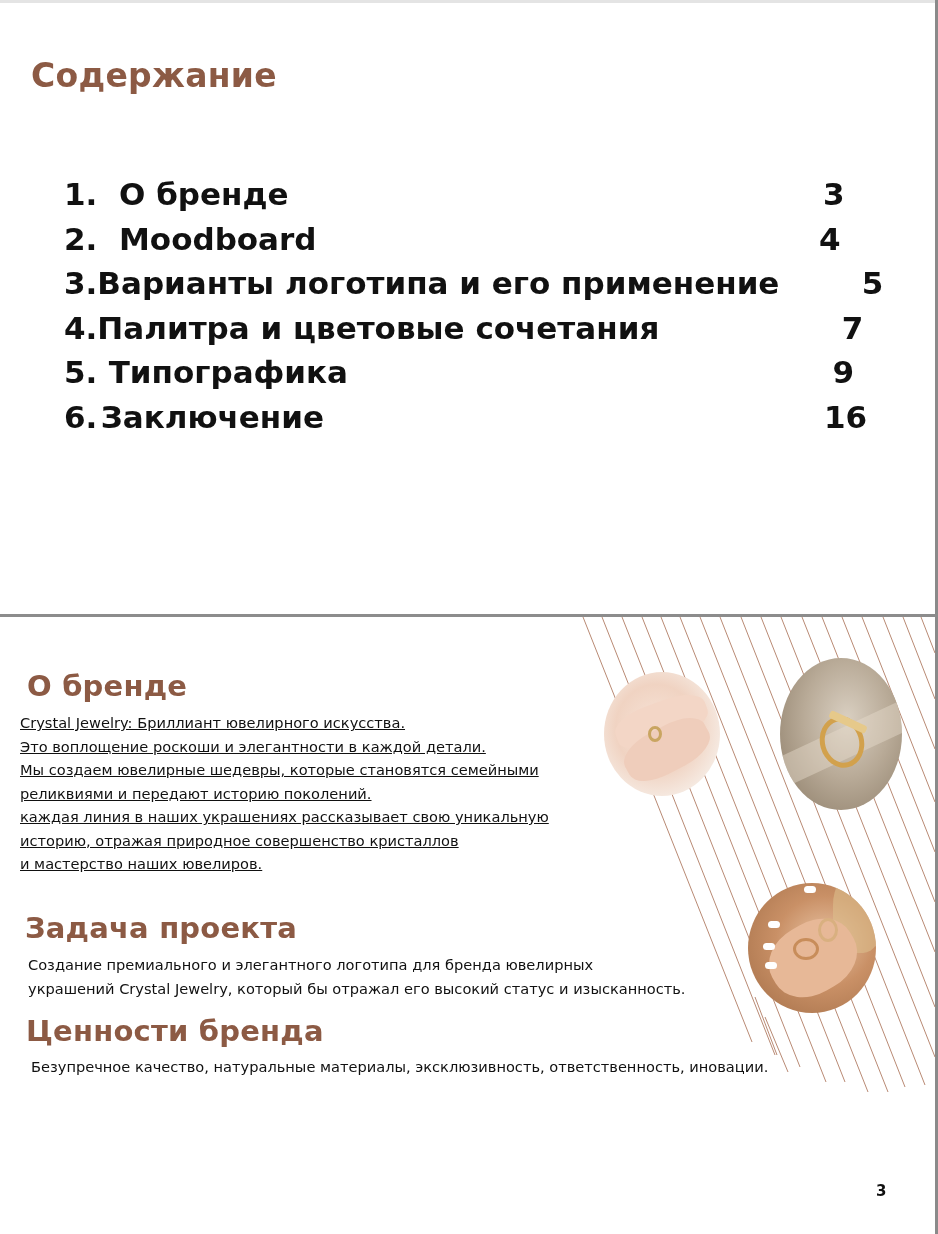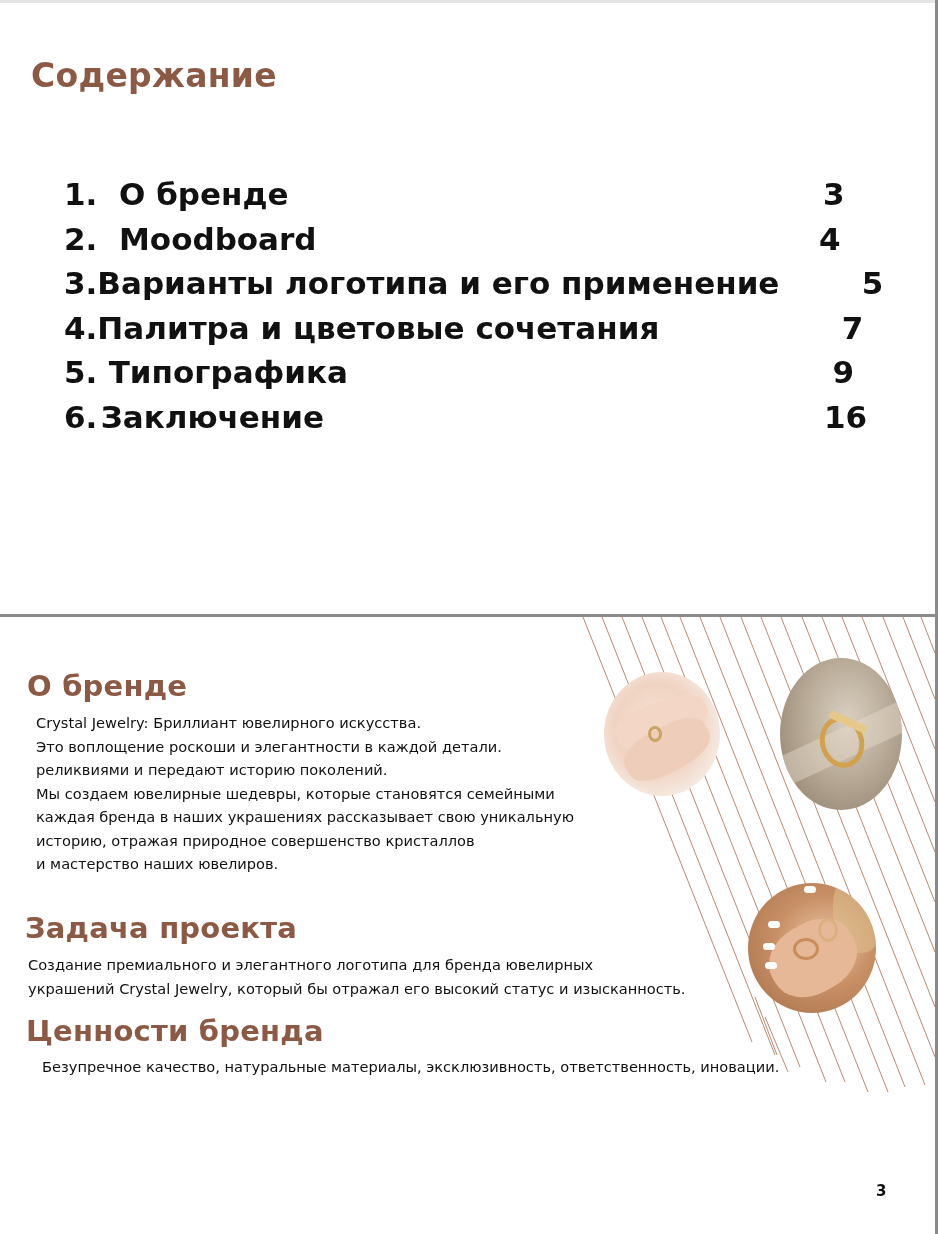--- a/index.html
+++ b/index.html
@@ -157,33 +157,33 @@
     <div style="position:absolute;left:20px;top:40px;width:90px;height:70px;background:#e7b897;border-radius:45%;transform:rotate(-30deg);"></div>
     <div class="nail" style="left:20px;top:38px;"></div>
     <div class="nail" style="left:15px;top:60px;"></div>
     <div class="nail" style="left:17px;top:79px;"></div>
     <div class="nail" style="left:56px;top:3px;"></div>
     <div class="ring-shape" style="left:45px;top:55px;width:20px;height:16px;border-width:3px;border-color:#c88d5a;"></div>
     <div class="ring-shape" style="left:70px;top:35px;width:14px;height:18px;border-width:3px;border-color:#d9b080;"></div>
   </div>
 
   <div class="h2" style="left:27px;top:669px;">О бренде</div>
-  <div class="para" style="left:36px;top:711px;">
+  <div class="para" style="left:20px;top:711px;text-decoration:underline;">
     <div>Crystal Jewelry: Бриллиант ювелирного искусства.</div>
     <div>Это воплощение роскоши и элегантности в каждой детали.</div>
+    <div>Мы создаем ювелирные шедевры, которые становятся семейными</div>
     <div>реликвиями и передают историю поколений.</div>
-    <div>Мы создаем ювелирные шедевры, которые становятся семейными</div>
-    <div>каждая бренда в наших украшениях рассказывает свою уникальную</div>
+    <div>каждая линия в наших украшениях рассказывает свою уникальную</div>
     <div>историю, отражая природное совершенство кристаллов</div>
     <div>и мастерство наших ювелиров.</div>
   </div>
 
   <div class="h2" style="left:25px;top:911px;">Задача проекта</div>
   <div class="para" style="left:28px;top:953px;">
     <div>Создание премиального и элегантного логотипа для бренда ювелирных</div>
     <div>украшений Crystal Jewelry, который бы отражал его высокий статус и изысканность.</div>
   </div>
 
   <div class="h2" style="left:26px;top:1014px;">Ценности бренда</div>
-  <div class="para" style="left:42px;top:1055px;">Безупречное качество, натуральные материалы, эксклюзивность, ответственность, иновации.</div>
+  <div class="para" style="left:31px;top:1055px;">Безупречное качество, натуральные материалы, эксклюзивность, ответственность, иновации.</div>
 
   <div class="page-number">3</div>
 </section>
 
 </body></html>

